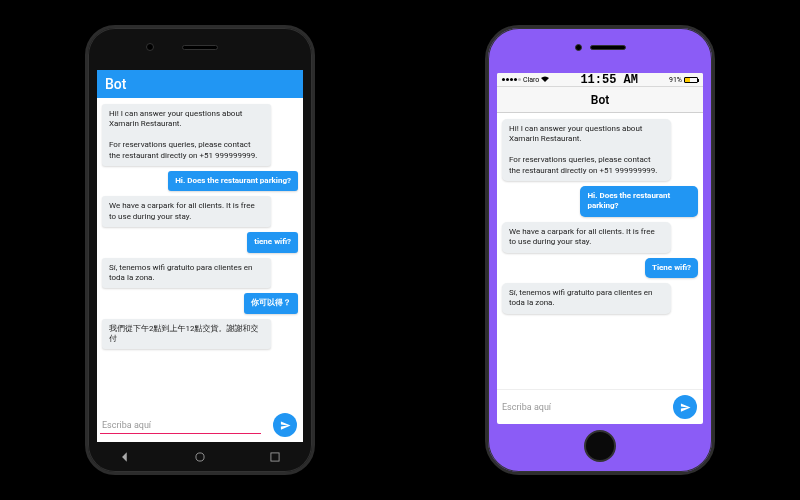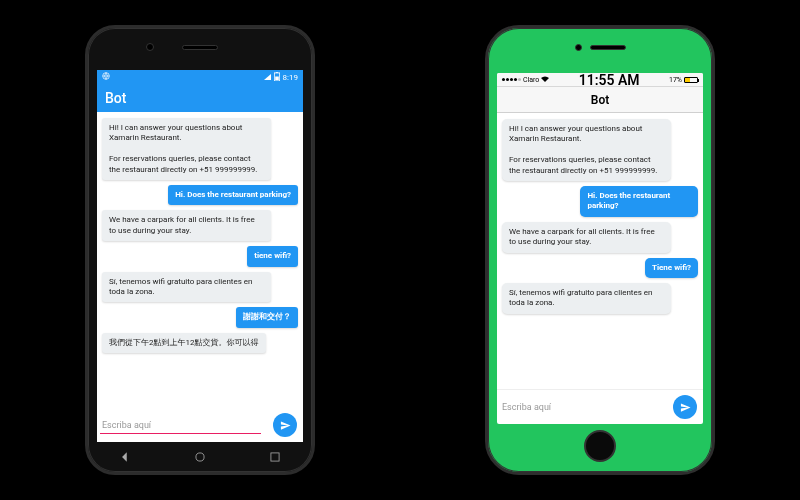--- a/index.html
+++ b/index.html
@@ -32,36 +32,36 @@
     .nav-icon { width: 14px; height: 14px; stroke: #aaa; fill: none; stroke-width: 1.4; }
 
     .and-status { background: #2196F3; color: #fff; font-size: 8px; height: 14px; display: flex; justify-content: space-between; align-items: center; padding: 0 5px; }
     .and-status .left, .and-status .right { display: flex; align-items: center; gap: 3px; }
     .and-header { background: #2196F3; color: #fff; font-size: 14px; font-weight: 500; padding: 6px 8px; height: 28px; display: flex; align-items: center; }
 
     
     .ios-frame {
       width: 230px;
       height: 450px;
-      background: #22c55e;
+      background: #8b5cf6;
       border: 3px solid #2e2e2e;
       border-radius: 34px;
       padding: 45px 9px 48px;
       position: relative;
       box-shadow: 0 4px 20px rgba(0,0,0,.6), inset 0 0 0 1px #333;
     }
     .ios-top { position: absolute; top: 16px; left: 0; right: 0; display: flex; justify-content: center; align-items: center; gap: 8px; }
     .ios-earpiece { width: 36px; height: 5px; background: #000; border-radius: 3px; border: 1px solid #333; }
     .ios-cam { width: 7px; height: 7px; background: #000; border: 1px solid #333; border-radius: 50%; }
     .ios-screen { width: 100%; height: 100%; background: #fff; border-radius: 2px; position: relative; overflow: hidden; display: flex; flex-direction: column; }
     .ios-home { position: absolute; bottom: 10px; left: 50%; transform: translateX(-50%); width: 32px; height: 32px; border: 2px solid #333; border-radius: 50%; background: #0a0a0a; }
 
     .ios-status { background: #f7f7f7; color: #000; font-size: 7px; height: 14px; display: flex; justify-content: space-between; align-items: center; padding: 0 5px; border-bottom: .5px solid #d8d8d8; }
     .ios-status .left, .ios-status .center, .ios-status .right { display: flex; align-items: center; gap: 2px; }
-    .ios-status .center { font-weight: 600; font-size: 14px; }
+    .ios-status .center { font-weight: 600; font-size: 12px; font-family: Liberation Mono, monospace; }
     .ios-header { background: #f7f7f7; color: #000; font-size: 12px; font-weight: 600; height: 26px; display: flex; align-items: center; justify-content: center; border-bottom: 1px solid #d0d0d0; }
 
     
     .chat-body { flex: 1; overflow-y: hidden; padding: 6px 5px 2px; display: flex; flex-direction: column; gap: 5px; }
     .bubble { font-size: 8px; line-height: 1.3; padding: 5px 7px; border-radius: 3px; max-width: 86%; box-shadow: 0 1px 2px rgba(0,0,0,0.15); word-wrap: break-word; }
     .bubble.bot { background: #eceff1; color: #222; align-self: flex-start; }
     .bubble.user { background: #2196F3; color: #fff; align-self: flex-end; font-weight: bold; }
     .ios-screen .bubble { border-radius: 5px; }
 
     .input-row { display: flex; align-items: center; padding: 5px 6px 5px 3px; gap: 12px; border-top: 1px solid #eee; }
@@ -80,54 +80,33 @@
   </style>
 </head>
 <body>
 
 <div class="android-frame">
   <div class="android-top">
     <div class="android-cam"></div>
     <div class="android-earpiece"></div>
   </div>
   <div class="android-screen">
-    <div class="and-status">
-      <div class="left">
-        <span>
-          <svg width="8" height="8" viewBox="0 0 24 24" fill="#fff">
-              <circle cx="12" cy="12" r="10" fill="none" stroke="#fff" stroke-width="2"></circle>
-              <path d="M2 12h20M12 2a15 15 0 010 20M12 2a15 15 0 000 20" fill="none" stroke="#fff" stroke-width="2"></path>
-            </svg>
-        </span>
-      </div>
-      <div class="right">
-        <span class="tri"></span>
-        <span>
-          <svg width="6" height="9" viewBox="0 0 6 10">
-              <rect x="0" y="1" width="6" height="9" fill="none" stroke="#fff" stroke-width="1"></rect>
-              <rect x="2" y="0" width="2" height="1" fill="#fff"></rect>
-              <rect x="1" y="5" width="4" height="4" fill="#fff"></rect>
-            </svg>
-        </span>
-        <span>8:19</span>
-      </div>
-    </div>
     <div class="and-header">
       <span>Bot</span>
     </div>
     <div class="chat-body">
       <div class="bubble bot" style="white-space:pre-line">Hi! I can answer your questions about Xamarin Restaurant.
 
 For reservations queries, please contact the restaurant directly on +51 999999999.</div>
       <div class="bubble user">Hi. Does the restaurant parking?</div>
       <div class="bubble bot">We have a carpark for all clients. It is free to use during your stay.</div>
       <div class="bubble user">tiene wifi?</div>
       <div class="bubble bot">Sí, tenemos wifi gratuito para clientes en toda la zona.</div>
-      <div class="bubble user">謝謝和交付？</div>
-      <div class="bubble bot">我們從下午2點到上午12點交貨。你可以得</div>
+      <div class="bubble user">你可以得？</div>
+      <div class="bubble bot">我們從下午2點到上午12點交貨。謝謝和交付</div>
     </div>
     <div class="input-row">
       <div class="text-input">Escriba aquí</div>
       <div class="send-btn">
         <span>
           <svg width="11" height="11" viewBox="0 0 24 24" fill="#fff">
               <path d="M2 21l21-9L2 3v7l15 2-15 2v7z"></path>
             </svg>
         </span>
       </div>
@@ -165,21 +144,21 @@
         <span>
           <svg width="8" height="6" viewBox="0 0 16 12">
               <path d="M8 12L0 4a12 12 0 0116 0z" fill="#000"></path>
             </svg>
         </span>
       </div>
       <div class="center">
         <span>11:55 AM</span>
       </div>
       <div class="right">
-        <span>17%</span>
+        <span>91%</span>
         <span class="batt-ios">
             <i></i>
           </span>
       </div>
     </div>
     <div class="ios-header">
       <span>Bot</span>
     </div>
     <div class="chat-body">
       <div class="bubble bot" style="white-space:pre-line">Hi! I can answer your questions about Xamarin Restaurant.

